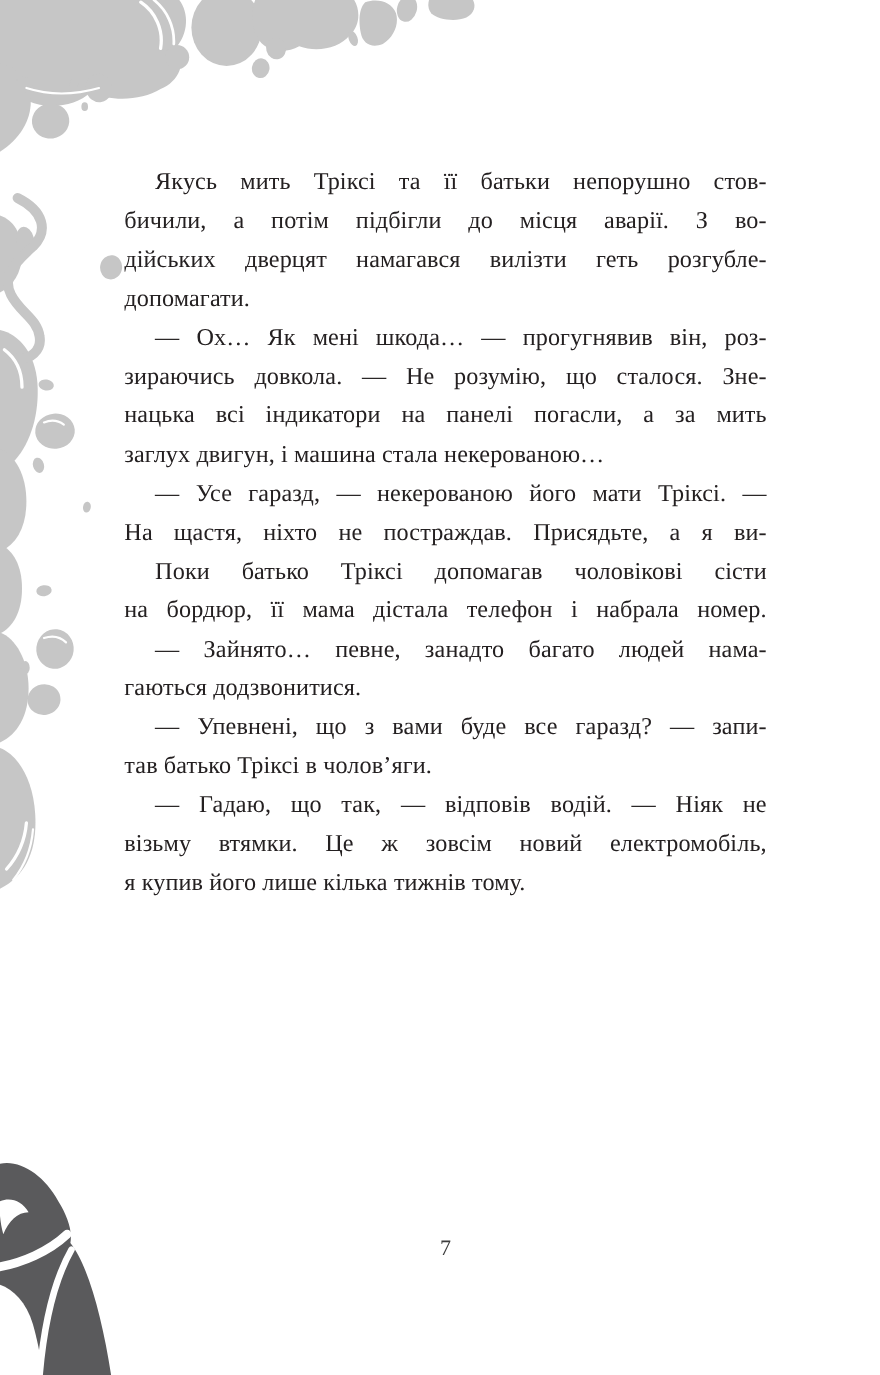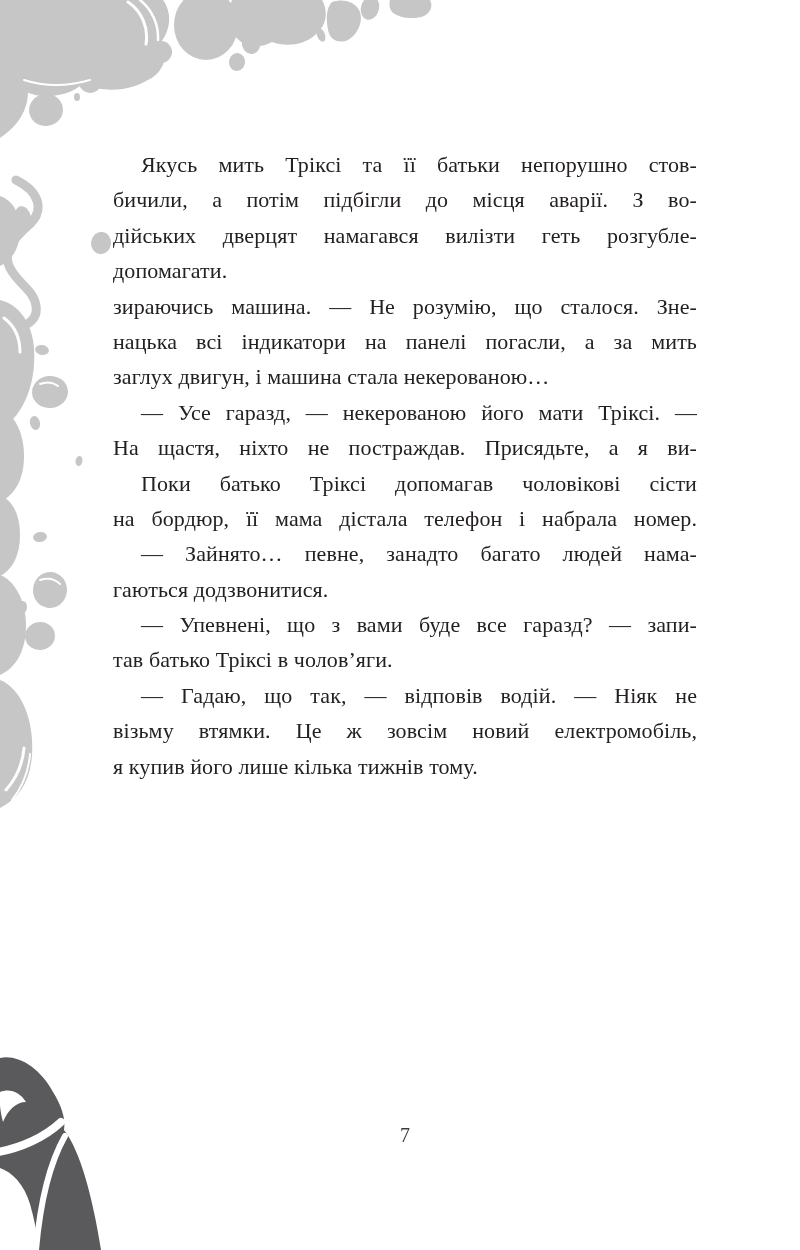--- a/index.html
+++ b/index.html
@@ -107,21 +107,22 @@
   </svg>
 
   <main class="text-block">
     <div class="para">
       <div class="ln first">Якусь мить Тріксі та її батьки непорушно стов-</div>
       <div class="ln">бичили, а потім підбігли до місця аварії. З во-</div>
       <div class="ln">дійських дверцят намагався вилізти геть розгубле-</div>
       <div class="ln end">допомагати.</div>
     </div>
     <div class="para">
-      <div class="ln">зираючись машина. — Не розумію, що сталося. Зне-</div>
+      <div class="ln first">— Ох… Як мені шкода… — прогугнявив він, роз-</div>
+      <div class="ln">зираючись довкола. — Не розумію, що сталося. Зне-</div>
       <div class="ln">нацька всі індикатори на панелі погасли, а за мить</div>
       <div class="ln end">заглух двигун, і машина стала некерованою…</div>
     </div>
     <div class="para">
       <div class="ln first">— Усе гаразд, — некерованою його мати Тріксі. —</div>
       <div class="ln">На щастя, ніхто не постраждав. Присядьте, а я ви-</div>
     </div>
     <div class="para">
       <div class="ln first">Поки батько Тріксі допомагав чоловікові сісти</div>
       <div class="ln">на бордюр, її мама дістала телефон і набрала номер.</div>

